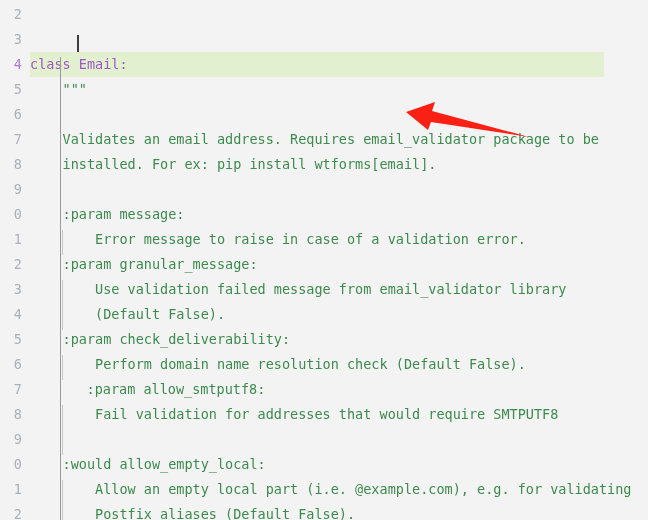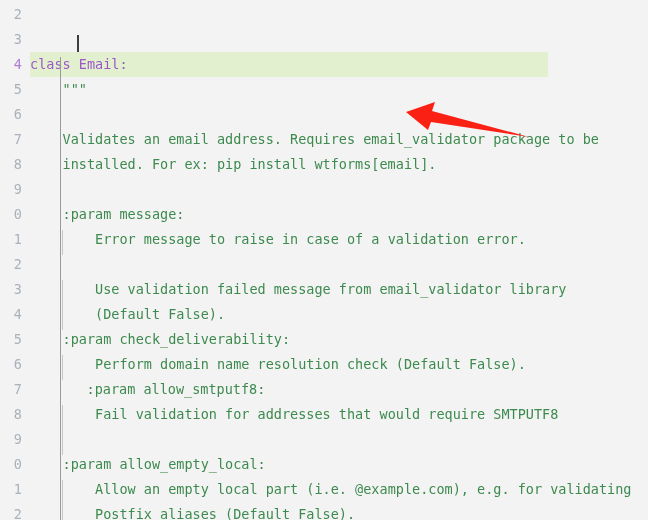--- a/index.html
+++ b/index.html
@@ -52,21 +52,21 @@
     position: absolute;
     left: 0;
     top: 0;
     width: 648px;
     height: 520px;
     z-index: 1;
   }
   .line {
     position: absolute;
     left: 0;
-    width: 548px;
+    width: 604px;
     height: 25px;
     line-height: 25px;
     white-space: pre;
     font-family: "DejaVu Sans Mono", "Liberation Mono", monospace;
     font-size: 13.5px;
   }
   .line .txt {
     position: absolute;
     left: 30px;
     top: 0;
@@ -152,28 +152,29 @@
       <div class="line" style="top: 2px;"><span class="txt"></span></div>
       <div class="line" style="top: 27px;"><span class="txt"></span></div>
       <div class="line hl" style="top: 52px;"><span class="txt"><span class="kw">class</span><span class="plain"> </span><span class="cls">Email</span><span class="punct">:</span></span></div>
       <div class="line" style="top: 77px;"><span class="txt"><span class="plain">    </span><span class="doc">"""</span></span></div>
       <div class="line" style="top: 102px;"><span class="txt"></span></div>
       <div class="line" style="top: 127px; padding-left: 36px;"><span class="txt"><span class="plain">    </span><span class="doc">Validates an email address. Requires email_validator package to be</span></span></div>
       <div class="line" style="top: 152px;"><span class="txt"><span class="plain">    </span><span class="doc">installed. For ex: pip install wtforms[email].</span></span></div>
       <div class="line" style="top: 177px;"><span class="txt"></span></div>
       <div class="line" style="top: 202px;"><span class="txt"><span class="plain">    </span><span class="doc">:param message:</span></span></div>
       <div class="line" style="top: 227px; text-align: center;"><span class="txt"><span class="plain">        </span><span class="doc">Error message to raise in case of a validation error.</span></span></div>
+      <div class="line" style="top: 252px;"><span class="txt"><span class="plain">    </span><span class="doc">:param granular_message:</span></span></div>
       <div class="line" style="top: 277px;"><span class="txt"><span class="plain">        </span><span class="doc">Use validation failed message from email_validator library</span></span></div>
       <div class="line" style="top: 302px; text-decoration: underline;"><span class="txt"><span class="plain">        </span><span class="doc">(Default False).</span></span></div>
       <div class="line" style="top: 327px;"><span class="txt"><span class="plain">    </span><span class="doc">:param check_deliverability:</span></span></div>
       <div class="line" style="top: 352px;"><span class="txt"><span class="plain">        </span><span class="doc">Perform domain name resolution check (Default False).</span></span></div>
       <div class="line" style="top: 377px; margin-left: 24px;"><span class="txt"><span class="plain">    </span><span class="doc">:param allow_smtputf8:</span></span></div>
       <div class="line" style="top: 402px;"><span class="txt"><span class="plain">        </span><span class="doc">Fail validation for addresses that would require SMTPUTF8</span></span></div>
       <div class="line" style="top: 427px;"><span class="txt"><span class="plain">        </span></span></div>
-      <div class="line" style="top: 452px;"><span class="txt"><span class="plain">    </span><span class="doc">:param allow_empty_local:</span></span></div>
+      <div class="line" style="top: 452px;"><span class="txt"><span class="plain">    </span><span class="doc">:would allow_empty_local:</span></span></div>
       <div class="line" style="top: 477px;"><span class="txt"><span class="plain">        </span><span class="doc">Allow an empty local part (i.e. @example.com), e.g. for validating</span></span></div>
       <div class="line" style="top: 502px;"><span class="txt"><span class="plain">        </span><span class="doc">Postfix aliases (Default False).</span></span></div>
     </div>
 
   <div id="indent-guide"></div>
 
   <div id="caret"></div>
 
   <svg id="arrow" viewBox="0 0 125 45" xmlns="http://www.w3.org/2000/svg">
     <polygon points="1,14 30,4 27,13 124,39 26,24 23,32" fill="#fb2014"></polygon>

